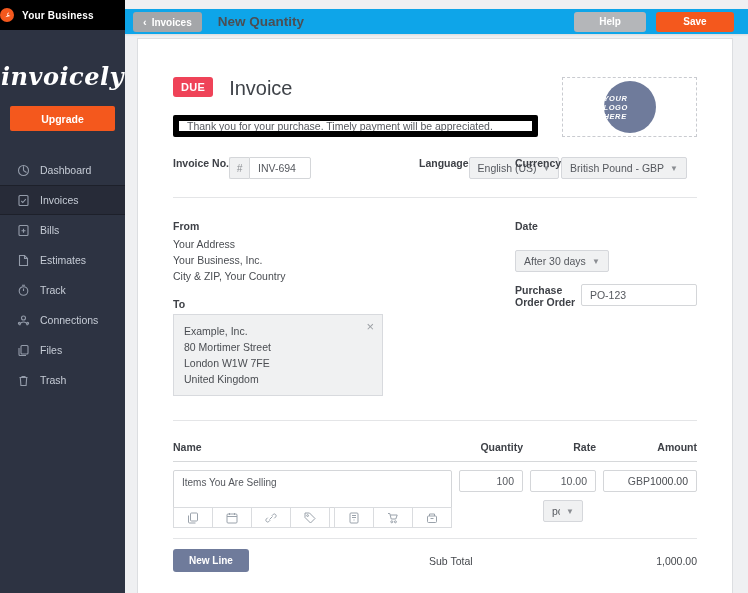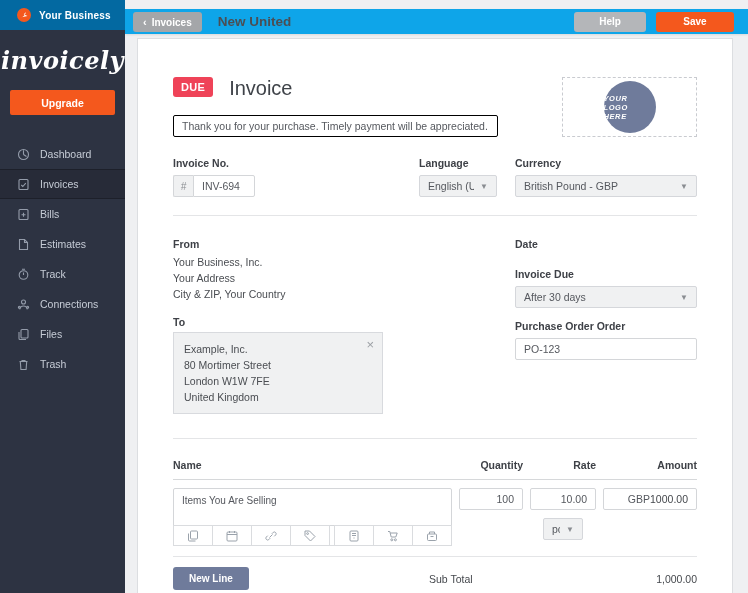--- a/index.html
+++ b/index.html
@@ -2,25 +2,25 @@
 <html><head>
 <meta charset="utf-8">
 <style>
   * { margin:0; padding:0; box-sizing:border-box; }
   html,body { width:748px; height:593px; overflow:hidden; }
   body { font-family:"Liberation Sans", sans-serif; background:#eff0f2; color:#4b4e54; }
   .page { position:relative; width:748px; height:593px; overflow:hidden; }
 
   
   .sidebar { position:absolute; left:0; top:0; width:125px; height:593px; background:#2d3342; z-index:3; }
-  .brand { height:30px; background:#0369a1; display:flex; align-items:center; padding-left:17px; }
+  .brand { height:30px; background:#000000; display:flex; align-items:center; }
   .brand-dot { width:14px; height:14px; border-radius:50%; background:#f4581d; margin-right:8px; position:relative; flex:0 0 auto; }
   .brand-dot svg { position:absolute; left:2px; top:2px; }
   .brand-name { color:#fff; font-size:10px; font-weight:bold; letter-spacing:.2px; }
-  .logo { color:#fff; text-align:center; margin-top:16px; font-family:"DejaVu Serif", serif; font-style:italic; font-weight:bold; font-size:24px; letter-spacing:.5px; }
+  .logo { color:#fff; text-align:center; margin-top:32px; font-family:"DejaVu Serif", serif; font-style:italic; font-weight:bold; font-size:24px; letter-spacing:.5px; }
   .upgrade { display:block; width:105px; height:25px; margin:15px auto 0; background:#f4581d; border:none; border-radius:2px; color:#fff; font-size:10.5px; font-weight:bold; font-family:inherit; cursor:pointer; }
   .nav { margin-top:24px; }
   .nav-item { height:30px; display:flex; align-items:center; padding-left:17px; color:#c6ccd6; font-size:10.5px; cursor:pointer; }
   .nav-item .nicon { width:23px; display:flex; align-items:center; }
   .nav-item.active { background:#272b38; box-shadow:inset 0 1px 0 rgba(0,0,0,.25), inset 0 -1px 0 rgba(0,0,0,.25); }
   .nicon svg { stroke:#949caa; }
 
   
   .topbar { position:absolute; left:125px; top:9px; right:0; height:25px; background:#0ea5e9; display:flex; align-items:center; padding:0 14px 0 8px; box-shadow:0 1px 2px rgba(0,0,0,.10); z-index:2; }
   .btn { border:none; border-radius:3px; color:#fff; font-size:10px; font-weight:bold; font-family:inherit; height:20px; cursor:pointer; }
@@ -33,33 +33,33 @@
 
   
   .main { position:absolute; left:125px; top:25px; right:0; bottom:0; background:#eff0f2; overflow:hidden; }
   .card { margin:13px 15px 0 12px; width:596px; background:#fff; border:1px solid #dcdee1; padding:38px 35px 30px; min-height:600px; }
 
   
   .inv-header { display:flex; justify-content:space-between; align-items:flex-start; }
   .badge-row { display:flex; align-items:flex-start; }
   .due-badge { background:#ef4358; color:#fff; font-size:11px; font-weight:bold; border-radius:3px; padding:4px 8px; letter-spacing:.3px; }
   .inv-title { font-size:20px; color:#3f4349; margin-left:16px; font-weight:normal; }
-  .note-input { margin-top:15px; width:325px; height:22px; border:1px solid #000000; border-radius:2px; font-size:10.5px; color:#55585e; padding:0 8px; font-family:inherit; }
+  .note-input { margin-top:15px; width:365px; height:22px; border:6px solid #000000; border-radius:2px; font-size:10.5px; color:#55585e; padding:0 8px; font-family:inherit; }
   .logo-box { width:135px; height:60px; border:1px dashed #c9cbd0; display:flex; align-items:center; justify-content:center; }
   .logo-circle { width:52px; height:52px; border-radius:50%; background:#6f7b9b; color:#fff; display:flex; flex-direction:column; align-items:flex-start; justify-content:center; font-size:7.5px; font-weight:bold; line-height:9px; letter-spacing:.6px; text-align:center;font-style:italic; }
 
   .field-label { font-size:10.5px; font-weight:bold; color:#3e4147; margin-bottom:6px; }
   input, .selectbox { font-family:inherit; }
   .text-input { height:22px; border:1px solid #d4d6d9; border-radius:2px; font-size:10.5px; color:#55585e; padding:0 8px; width:100%; }
   .selectbox { height:22px; border:1px solid #d5d7db; border-radius:2px; background:#f0f1f2; display:flex; align-items:center; font-size:10.5px; color:#55585e; padding:0 8px; cursor:pointer; }
   .selectbox .sel-val { flex:1; white-space:nowrap; overflow:hidden; }
   .arrow { color:#8a8d92; font-size:8px; margin-left:6px; }
 
   .fields-row { display:flex; margin-top:20px; align-items:flex-end; }
-  .fgroup { display:flex; flex-direction:column; }
+  .fgroup { display:flex; flex-direction:row; }
   .num-group { display:flex; }
   .num-prefix { width:20px; height:22px; background:#f0f1f2; border:1px solid #d4d6d9; border-right:none; border-radius:2px 0 0 2px; display:flex; align-items:center; justify-content:center; color:#8a8d92; font-size:10px; font-style:italic; }
   .num-input { width:62px; border-radius:0 2px 2px 0; }
 
   .divider { border-top:1px solid #e4e5e7; }
 
   
   .addr-section { display:flex; justify-content:space-between; margin-top:22px; }
   .addr-left { width:210px; }
   .addr-line { font-size:10.5px; color:#4a4d52; line-height:16px; }
@@ -186,21 +186,21 @@
               <path d="M2.5 3.5h8M5 3.5v-1h3v1M3.3 3.5l.6 8h5.2l.6-8"></path>
             </svg>
           </span>
         <span>Trash</span>
       </div>
     </div>
   </div>
 
   <div class="topbar">
     <button class="btn btn-back"><span class="chev">‹</span><span>Invoices</span></button>
-    <span class="topbar-title">New United</span>
+    <span class="topbar-title">New Quantity</span>
     <span class="topbar-spacer"></span>
     <button class="btn btn-help">Help</button>
     <button class="btn btn-save">Save</button>
   </div>
 
   <div class="main">
     <div class="card">
 
       <div class="inv-header">
         <div>
@@ -242,38 +242,37 @@
             <span class="arrow">▼</span>
           </div>
         </div>
       </div>
 
       <div class="divider" style="margin-top:18px;"></div>
 
       <div class="addr-section">
         <div class="addr-left">
           <div class="field-label from-label">From</div>
+          <div class="addr-line">Your Address</div>
           <div class="addr-line">Your Business, Inc.</div>
-          <div class="addr-line">Your Address</div>
           <div class="addr-line">City &amp; ZIP, Your Country</div>
           <div class="field-label to-label">To</div>
           <div class="to-box">
             <span class="to-close">×</span>
             <div class="addr-line">Example, Inc.</div>
             <div class="addr-line">80 Mortimer Street</div>
             <div class="addr-line">London W1W 7FE</div>
             <div class="addr-line">United Kingdom</div>
           </div>
         </div>
         <div class="addr-right">
           <div class="fgroup">
             <div class="field-label">Date</div>
           </div>
           <div class="fgroup">
-            <div class="field-label">Invoice Due</div>
             <div class="selectbox">
               <span class="sel-val">After 30 days</span>
               <span class="arrow">▼</span>
             </div>
           </div>
           <div class="fgroup">
             <div class="field-label">Purchase Order Order</div>
             <input class="text-input" value="PO-123" style="">
           </div>
         </div>

